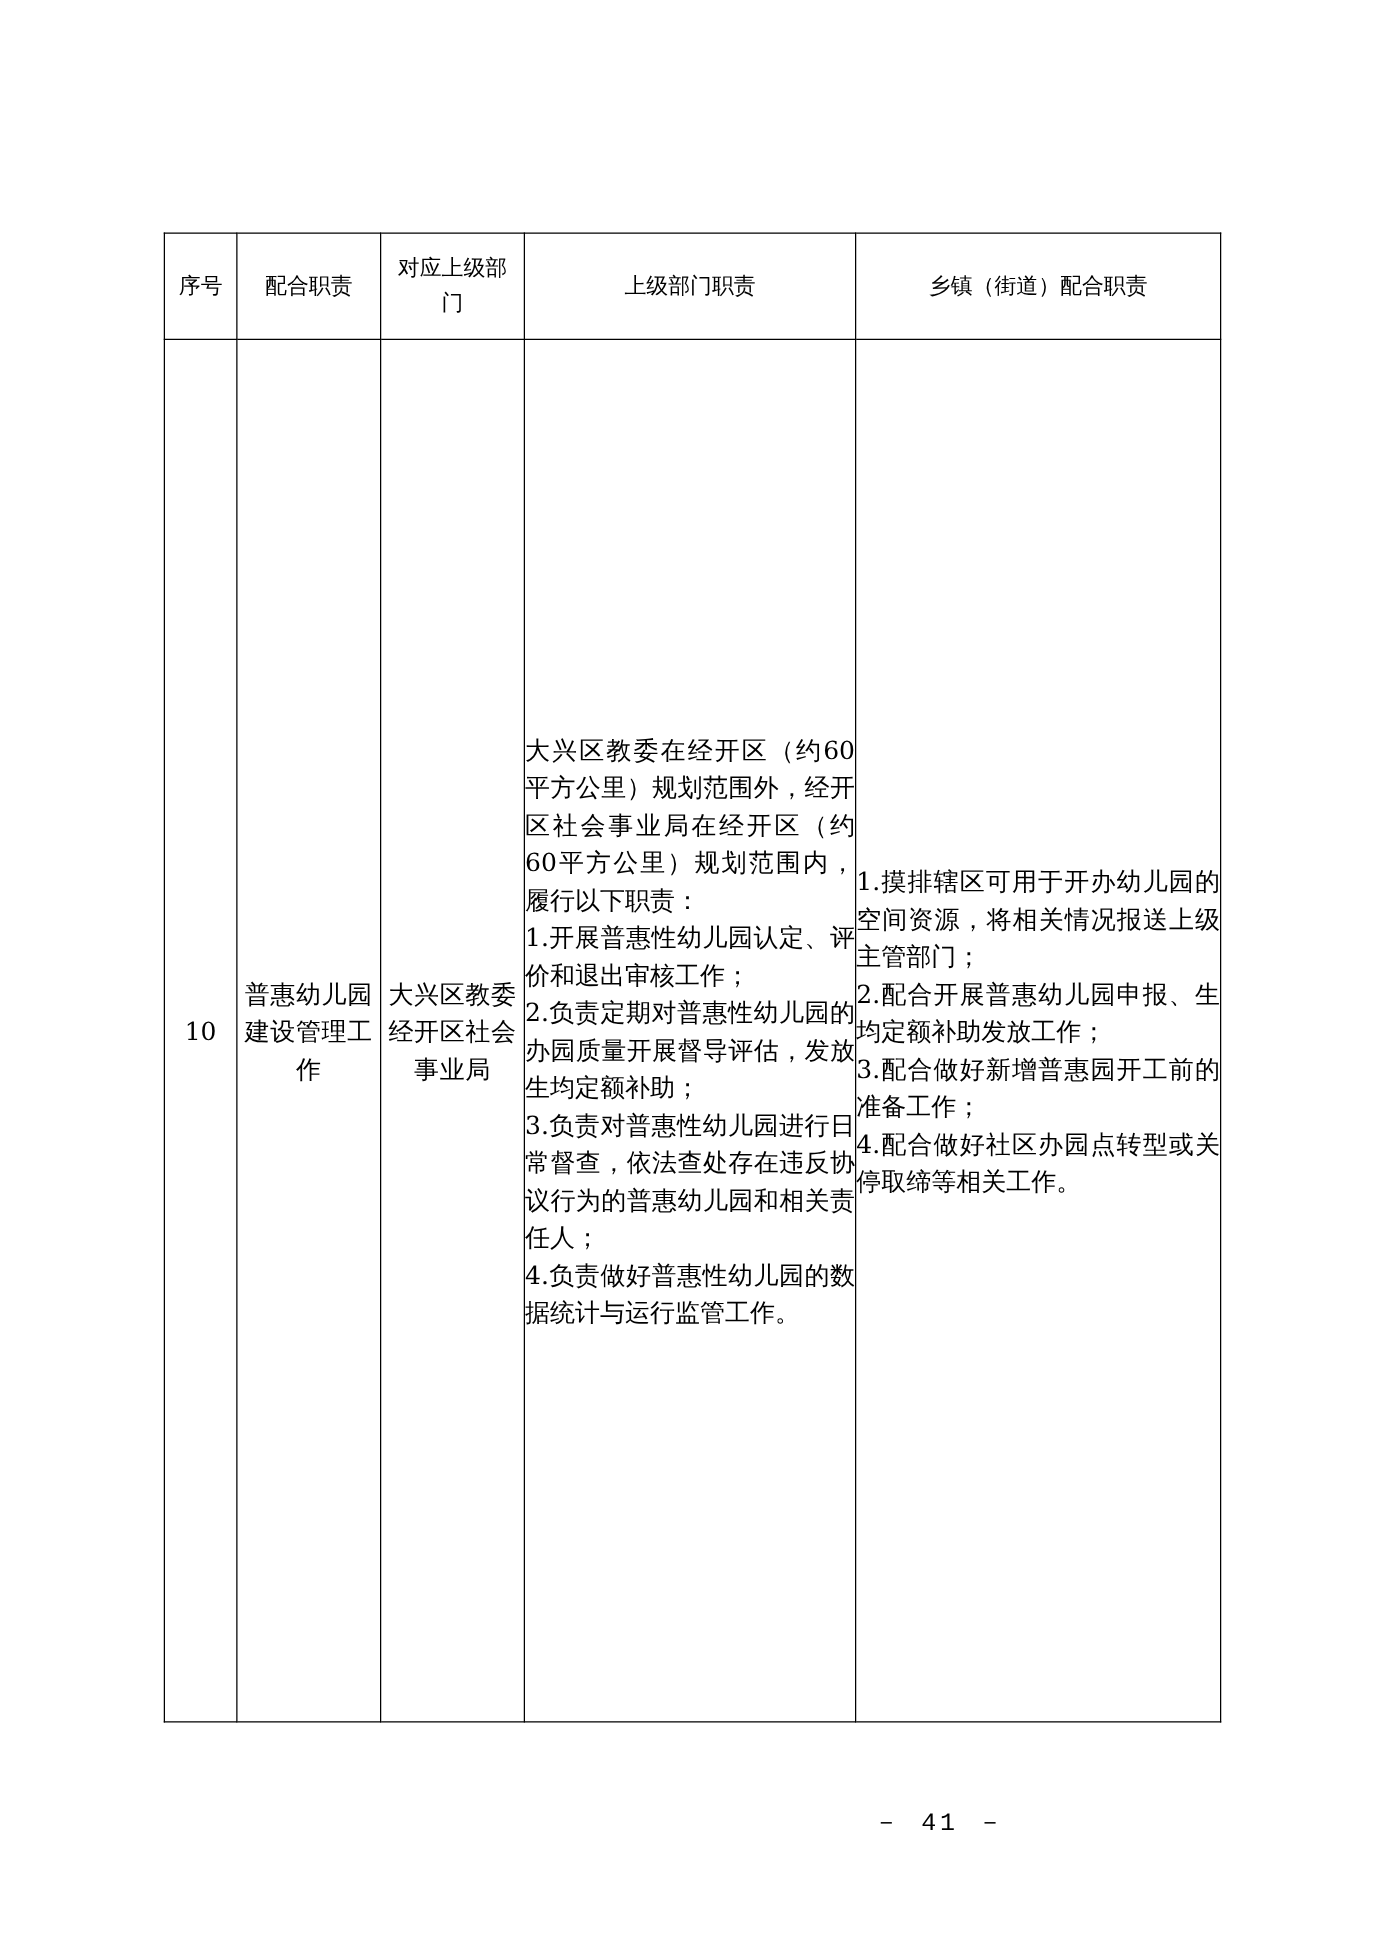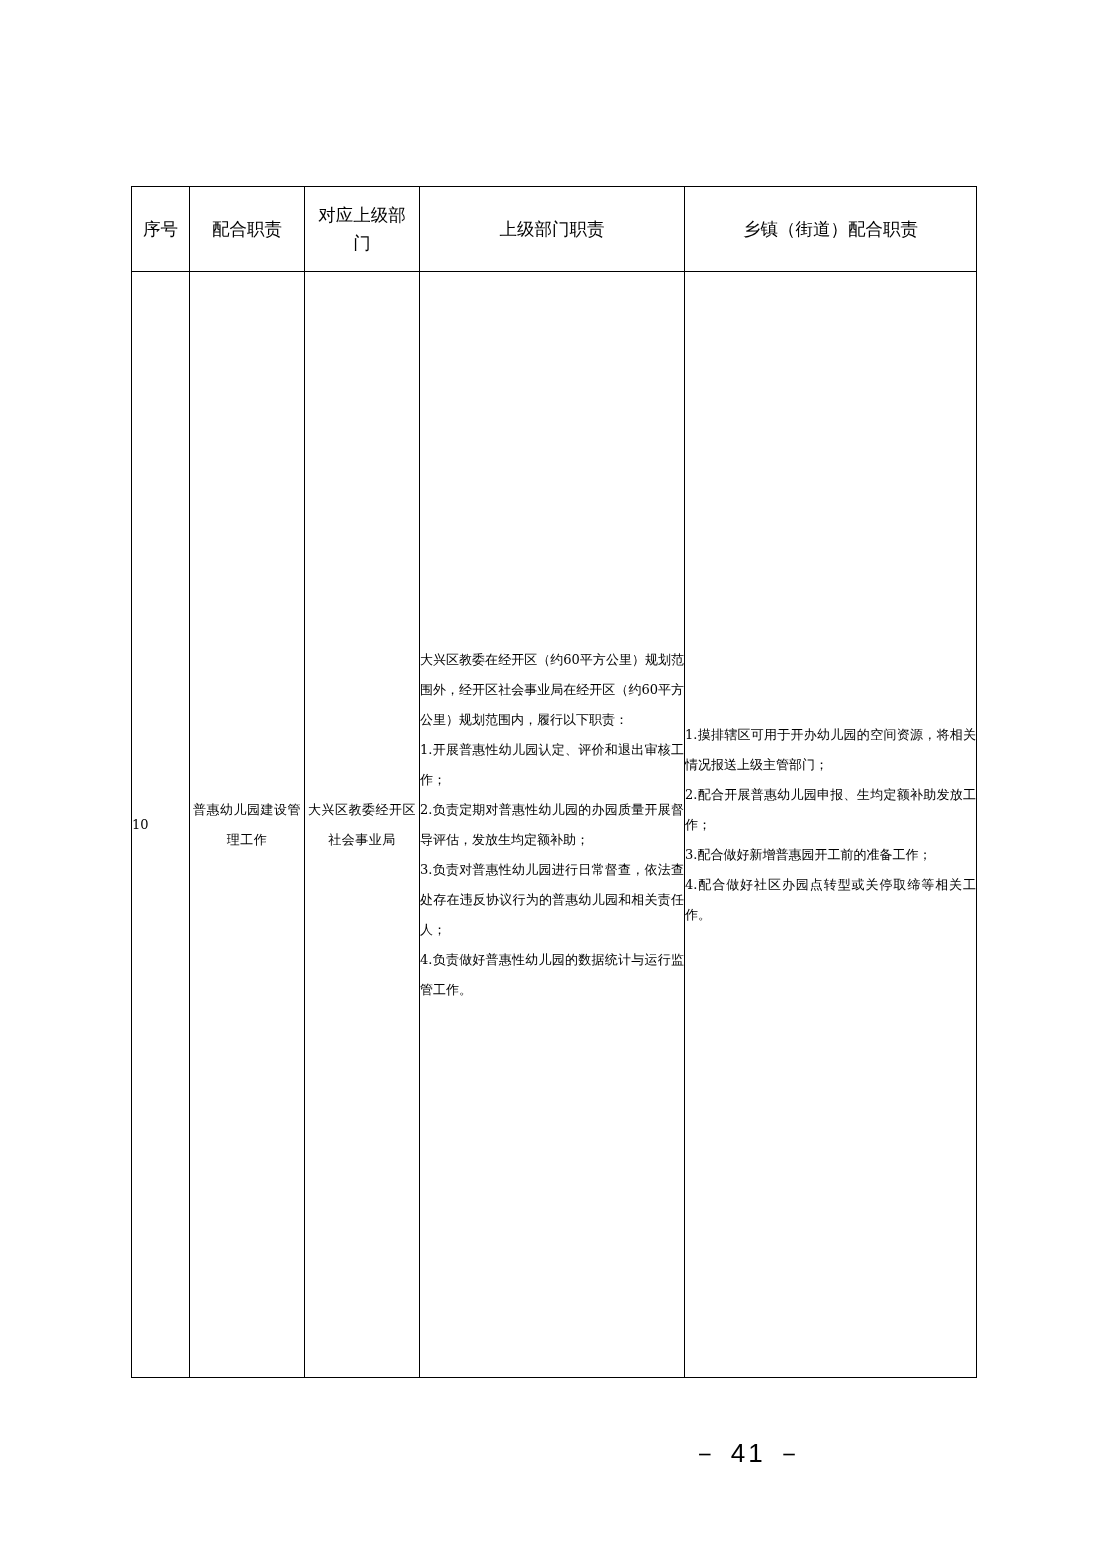--- a/index.html
+++ b/index.html
@@ -49,24 +49,25 @@
     text-align: center;
     font-size: 17.5px;
     line-height: 28px;
   }
   thead .hdr-txt {
     display: block;
     padding: 0 10px;
   }
 
   tbody td {
-    font-size: 13px;
+    font-size: 20px;
     line-height: 30px;
   }
   .cell-no {
+    text-align: center;
     font-family: "DejaVu Serif", "Liberation Serif", serif;
   }
   .cell-center-narrow {
     text-align: center;
     padding: 0 8px;
     letter-spacing: 0.5px;
   }
   .cell-body {
     padding: 0 14px;
     text-align: left;
@@ -76,22 +77,22 @@
     margin: 0;
     text-align: justify;
     text-justify: inter-ideograph;
   }
   .row-tall td { height: 1105px; }
 
   .page-number {
     position: absolute;
     right: 131px;
     bottom: 88px;
-    font-size: 26px;
-    font-family: Liberation Sans, sans-serif;
+    font-size: 20px;
+    font-family: Liberation Mono, monospace;
     letter-spacing: 3px;
     text-align: center;
   }
 </style>
 </head>
 <body>
 
 <div class="page">
 
   <div class="table-wrap">

